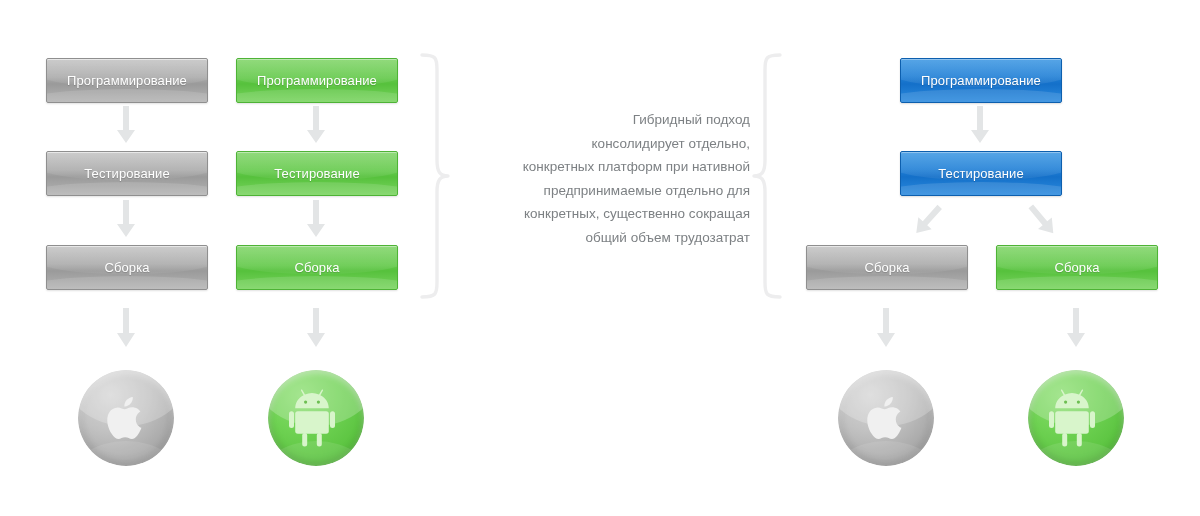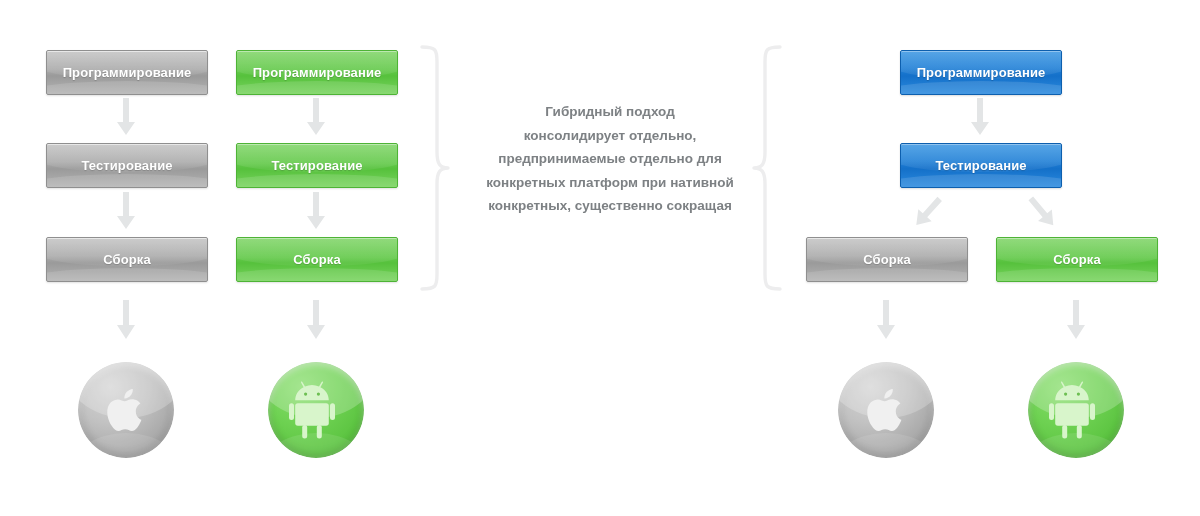--- a/index.html
+++ b/index.html
@@ -11,24 +11,23 @@
     width: 1200px;
     height: 516px;
     position: relative;
     overflow: hidden;
     font-family: "Liberation Sans", "DejaVu Sans", sans-serif;
     -webkit-font-smoothing: antialiased;
   }
 
   .stage {
     position: absolute;
-    left: 0; top: 0;
+    left: 0; top: 8px;
     width: 1200px;
     height: 505px;
-    font-weight: bold;
   }
 
   
   .box {
     position: absolute;
     width: 160px;
     height: 43px;
     border-radius: 2px;
     overflow: hidden;
     display: flex;
@@ -101,21 +100,21 @@
     pointer-events: none;
   }
   .brace svg { display: block; }
 
   
   .center-text {
     position: absolute;
     left: 470px;
     top: 100px;
     width: 280px;
-    text-align: center;
+    text-align: right;
     color: #7d8184;
     font-size: 13.5px;
     line-height: 23.5px;
     font-family: "Liberation Sans", "DejaVu Sans", sans-serif;
   }
   .center-text .ln { display: block; white-space: nowrap; }
 
   
   .badge {
     position: absolute;
@@ -293,23 +292,24 @@
                C 19 120, 22 124, 30 124
                C 22 124, 19 128, 19 140
                L 19 230
                C 19 242, 18 245, 4 245" fill="none" stroke="#ededee" stroke-width="3.4" stroke-linecap="round" stroke-linejoin="round"></path>
     </svg>
   </div>
 
   <div class="center-text">
     <span class="ln">Гибридный подход</span>
     <span class="ln">консолидирует отдельно,</span>
+    <span class="ln">конкретных платформ при нативной</span>
     <span class="ln">предпринимаемые отдельно для</span>
-    <span class="ln">конкретных платформ при нативной</span>
     <span class="ln">конкретных, существенно сокращая</span>
+    <span class="ln">общий объем трудозатрат</span>
   </div>
 
   <div class="brace" style="left:750px; top:44px;">
     <svg width="34" height="248" viewBox="0 0 34 248" aria-hidden="true">
       <path d="M30 3
                C 16 3, 15 6, 15 18
                L 15 108
                C 15 120, 12 124, 4 124
                C 12 124, 15 128, 15 140
                L 15 230

